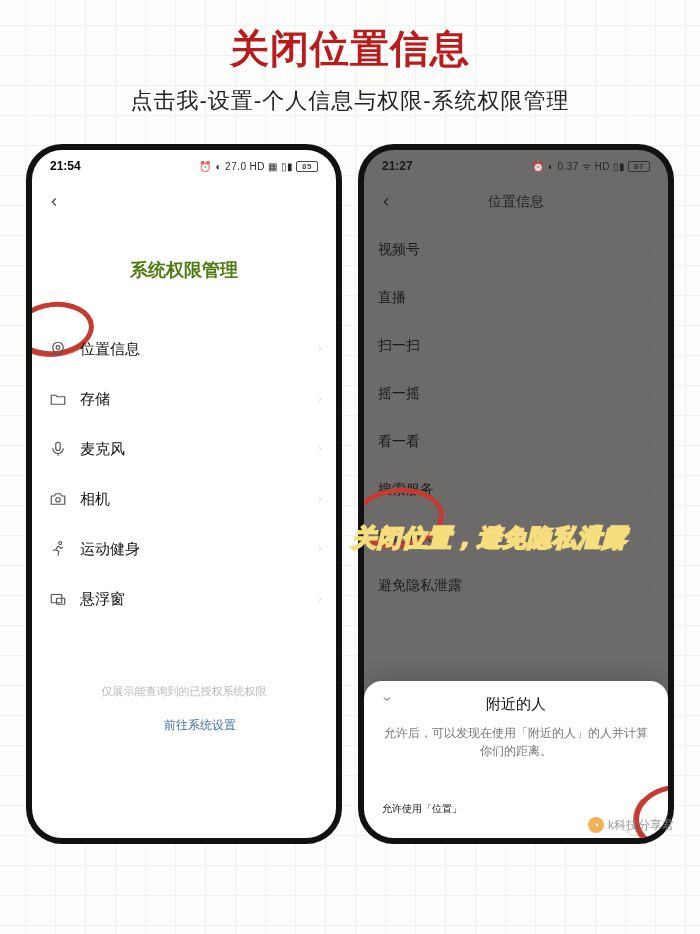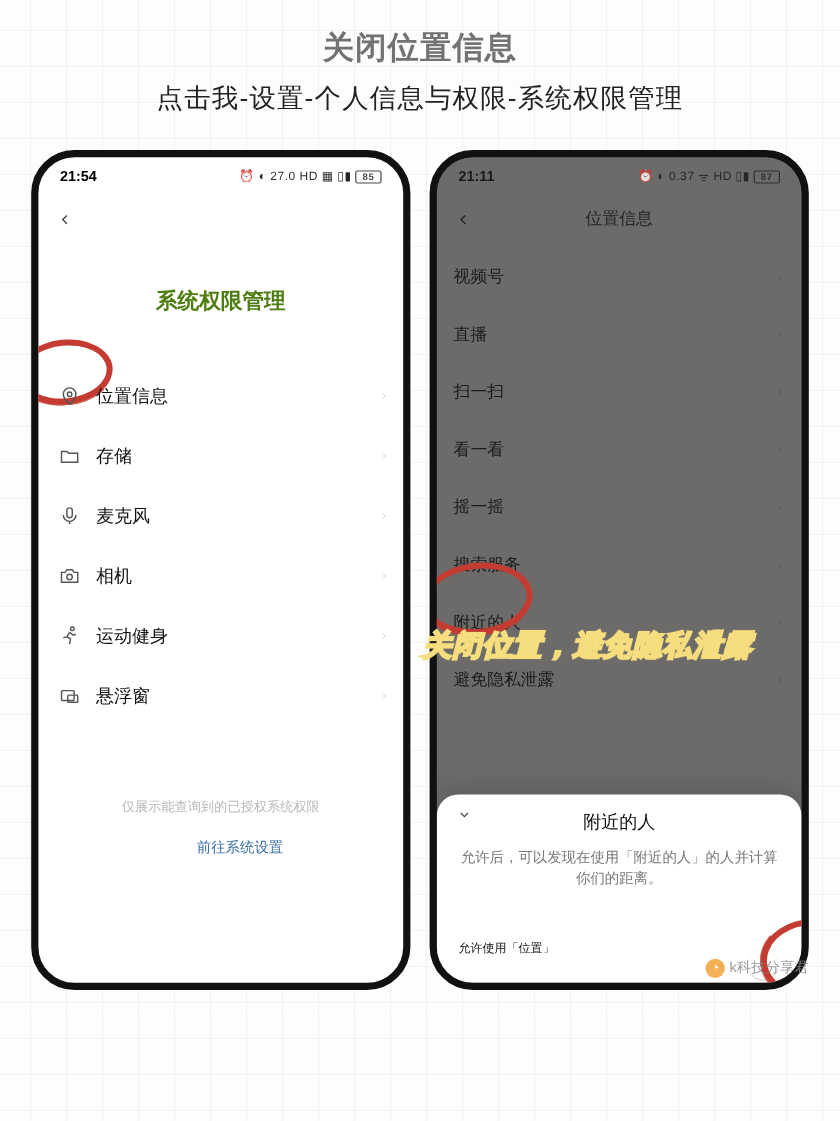--- a/index.html
+++ b/index.html
@@ -20,23 +20,23 @@
       linear-gradient(#e9ece9 1px, transparent 1px),
       linear-gradient(90deg, #e9ece9 1px, transparent 1px);
     background-size: 30px 30px;
     background-position: -5px -5px;
     opacity: .6;
     pointer-events: none;
   }
   .wrap { position: relative; z-index: 1; }
   .title {
     text-align: center;
-    font-size: 26px;
+    font-size: 39px;
     font-weight: 700;
-    color: #737373;
+    color: #b91c1c;
     padding-top: 22px;
     letter-spacing: 1px;
   }
   .subtitle {
     text-align: center;
     font-size: 22px;
     color: #222;
     margin-top: 10px;
     letter-spacing: 1px;
   }
@@ -302,21 +302,21 @@
             </span>
       </div>
     </div>
 
     <div class="hint">仅展示能查询到的已授权系统权限</div>
     <div class="goto">前往系统设置</div>
   </div>
 
   <div class="phone dimmed">
     <div class="status">
-      <span>21:11</span>
+      <span>21:27</span>
       <span class="icons">
         <span>⏰</span>
             <span>◐</span>
             <span>0.37</span>
             <span>ᯤ</span>
             <span>HD</span>
             <span>▯▮</span>
         <span class="battery">
               <span class="battery-box">87</span>
             </span>
@@ -350,29 +350,29 @@
           </div>
       <div class="dim-row">
             <span>扫一扫</span>
             <span class="chev">
               <svg viewBox="0 0 24 24" fill="none" stroke="currentColor" stroke-width="2">
                 <polyline points="9 18 15 12 9 6"></polyline>
               </svg>
             </span>
           </div>
       <div class="dim-row">
+            <span>摇一摇</span>
+            <span class="chev">
+              <svg viewBox="0 0 24 24" fill="none" stroke="currentColor" stroke-width="2">
+                <polyline points="9 18 15 12 9 6"></polyline>
+              </svg>
+            </span>
+          </div>
+      <div class="dim-row">
             <span>看一看</span>
-            <span class="chev">
-              <svg viewBox="0 0 24 24" fill="none" stroke="currentColor" stroke-width="2">
-                <polyline points="9 18 15 12 9 6"></polyline>
-              </svg>
-            </span>
-          </div>
-      <div class="dim-row">
-            <span>摇一摇</span>
             <span class="chev">
               <svg viewBox="0 0 24 24" fill="none" stroke="currentColor" stroke-width="2">
                 <polyline points="9 18 15 12 9 6"></polyline>
               </svg>
             </span>
           </div>
       <div class="dim-row">
             <span>搜索服务</span>
             <span class="chev">
               <svg viewBox="0 0 24 24" fill="none" stroke="currentColor" stroke-width="2">

